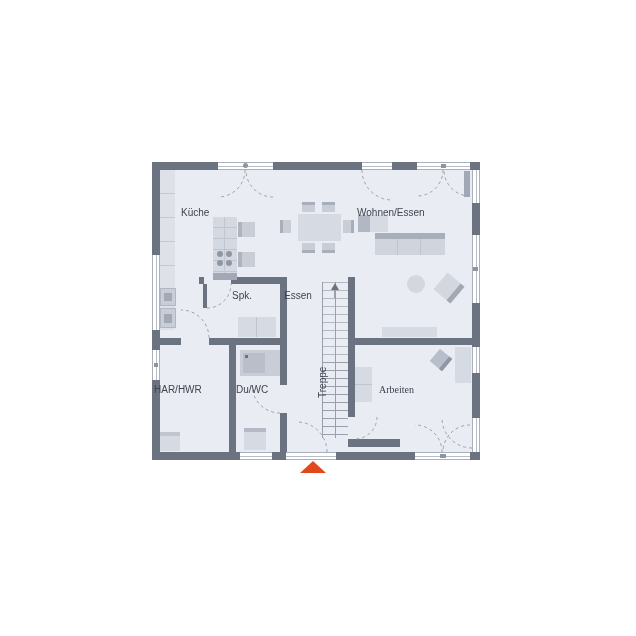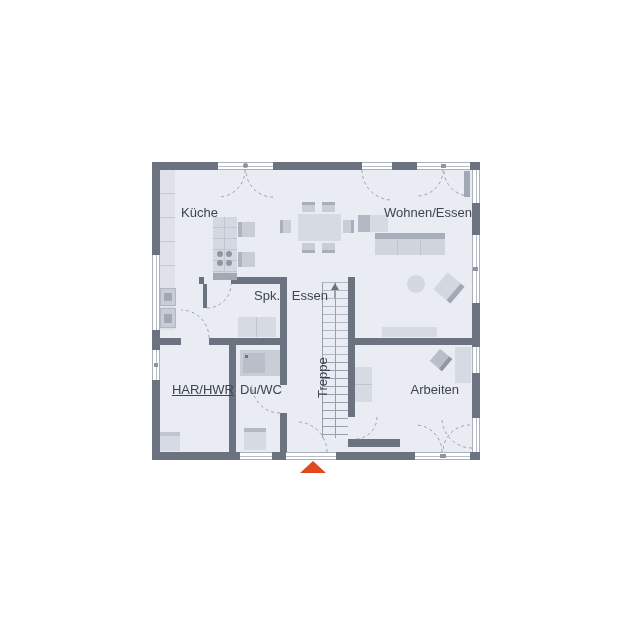--- a/index.html
+++ b/index.html
@@ -9,22 +9,22 @@
   .wall{position:absolute;background:#6b7380;}
   .win{position:absolute;background:#ffffff;}
   .win.h{border-top:1px solid #aab0ba;border-bottom:1px solid #aab0ba;box-sizing:border-box;}
   .win.h::before{content:"";position:absolute;left:0;right:0;top:50%;height:1px;background:#b7bdc7;}
   .win.v{border-left:1px solid #aab0ba;border-right:1px solid #aab0ba;box-sizing:border-box;}
   .win.v::before{content:"";position:absolute;top:0;bottom:0;left:50%;width:1px;background:#b7bdc7;}
   .handle{position:absolute;background:#8d95a2;}
   .furn{position:absolute;background:#d6dae2;}
   .furn-mid{position:absolute;background:#c9cdd6;}
   .furn-dark{position:absolute;background:#a2a9b4;}
-  .label{position:absolute;color:#3e4450;font-size:13px;line-height:12px;white-space:nowrap;}
-  .label.center{text-align:right;}
+  .label{position:absolute;color:#3e4450;font-size:10px;line-height:12px;white-space:nowrap;}
+  .label.center{text-align:left;}
   .burner{position:absolute;width:6px;height:6px;border-radius:50%;background:#8f97a3;}
   .treads{position:absolute;left:170px;width:26px;}
   .vline{position:absolute;background:#98a0ac;}
   .arrow-up{position:absolute;width:0;height:0;border-left:4px solid transparent;border-right:4px solid transparent;border-bottom:7px solid #6b7380;}
   svg.arcs{position:absolute;left:0;top:0;pointer-events:none;}
   .entry-tri{position:absolute;width:0;height:0;border-left:13px solid transparent;border-right:13px solid transparent;border-bottom:12px solid #e0491c;}
 </style>
 </head>
 <body>
 
@@ -138,19 +138,19 @@
         <path d="M 318 263 A 27 27 0 0 0 291 290"></path>
         <path d="M 320 286 A 30 30 0 0 1 290 256"></path>
       </g>
     </svg>
 
     <div class="label" style="left:29px;top:45px;">Küche</div>
     <div class="label center" style="left:205px;top:45px;width:115px;">Wohnen/Essen</div>
     <div class="label center" style="left:80px;top:128px;width:48px;">Spk.</div>
     <div class="label center" style="left:132px;top:128px;width:44px;">Essen</div>
     <div class="label" style="left:165px;top:170px;height:66px;writing-mode:vertical-rl;transform:rotate(180deg);">Treppe</div>
-    <div class="label center" style="left:2px;top:222px;width:80px;text-decoration:underline;">HAR/HWR</div>
+    <div class="label center" style="left:2px;top:222px;width:80px;">HAR/HWR</div>
     <div class="label center" style="left:84px;top:222px;width:46px;">Du/WC</div>
-    <div class="label center" style="left:227px;top:222px;width:80px;">Arbeiten</div>
+    <div class="label center" style="left:227px;top:222px;width:80px;font-family:Liberation Serif, serif;">Arbeiten</div>
   </div>
 
   <div class="entry-tri" style="left:300px;top:461px;"></div>
 </div>
 
 </body></html>

